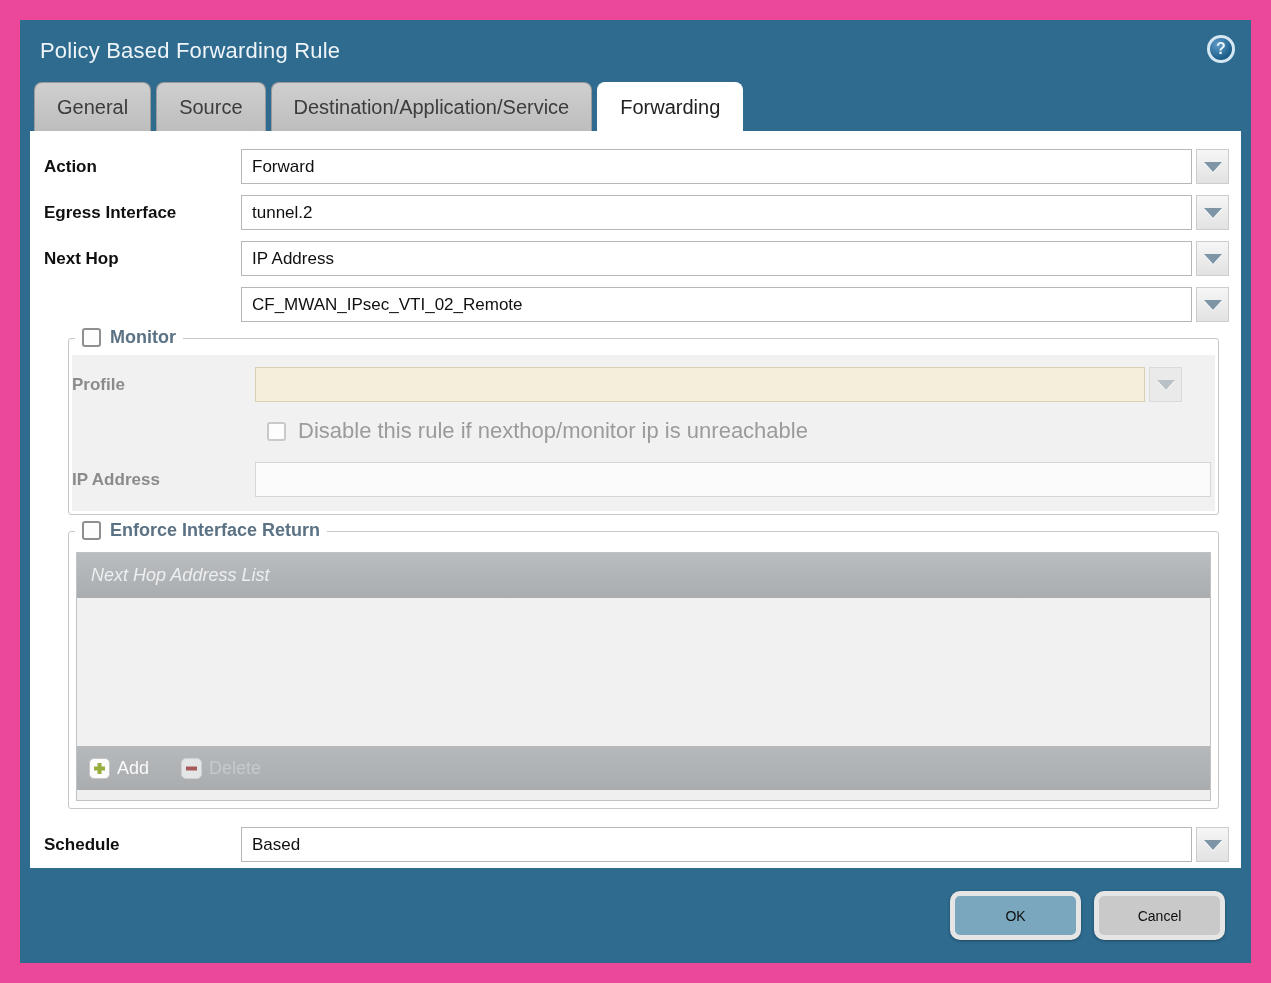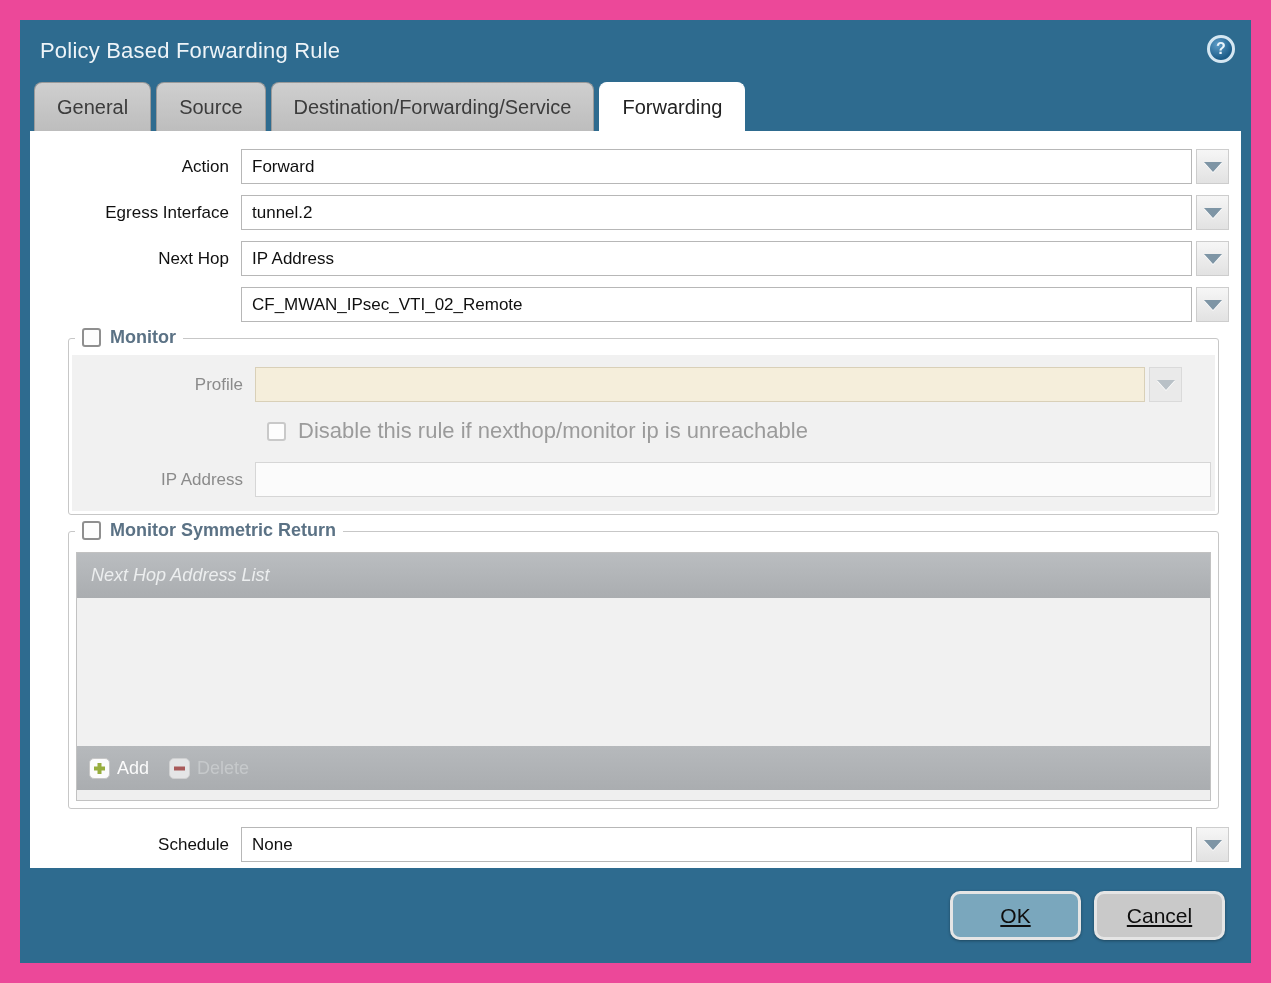--- a/index.html
+++ b/index.html
@@ -21,21 +21,21 @@
   .tabbar { display:flex; align-items:flex-end; gap:5px; padding-left:14px; flex:0 0 auto; }
   .tab { height:49px; padding:0 22px; display:flex; align-items:center;
     background:linear-gradient(#cfcfcf,#bdbdbd); color:#3c3c3c; font-size:20px;
     border:1px solid #9a9a9a; border-bottom:none; border-radius:8px 8px 0 0; cursor:pointer; }
   .tab.active { background:#ffffff; color:#222; border-color:#ffffff; font-weight:400; z-index:2; }
 
   
   .content { background:#ffffff; margin:0 10px; flex:1 1 auto; padding:18px 12px 0 14px; overflow:hidden; }
 
   .form-row { display:flex; align-items:center; margin-bottom:11px; }
-  .form-label { width:197px; flex:0 0 auto; text-align:right; padding-right:12px; font-size:17px; color:#101010; }
+  .form-label { width:197px; flex:0 0 auto; padding-right:12px; font-size:17px; color:#101010;font-weight:bold; }
   .form-label.dim { color:#8b8b8b; }
 
   .combo { flex:1 1 auto; display:flex; gap:4px; }
   .combo-input { flex:1 1 auto; height:35px; border:1px solid #b7b7b7; background:#fff;
     display:flex; align-items:center; padding:0 10px; font-size:17px; color:#101010; }
   .combo-btn { flex:0 0 auto; width:33px; height:35px; background:linear-gradient(#f6f6f6,#e2e2e2);
     border:1px solid #cdcdcd; display:flex; align-items:center; justify-content:center; cursor:pointer; }
   .tri { width:0; height:0; border-left:9px solid transparent; border-right:9px solid transparent;
     border-top:10px solid #7e95a5; filter:drop-shadow(0 1px 0 #ffffff); }
   .combo-btn.disabled { background:#eaeaea; border-color:#dadada; cursor:default; }
@@ -56,36 +56,36 @@
   .check-row { display:flex; align-items:center; gap:12px; margin:16px 0 18px 195px; }
   .check-row .check-label { color:#9b9b9b; font-size:22px; }
   .ip-row { margin-bottom:0; }
   .ip-row .plain-input { flex:1 1 auto; height:35px; border:1px solid #d6d6d6; background:#fbfbfb; margin-right:4px; }
 
   
   .nh-table { margin:4px; border:1px solid #c2c2c2; }
   .nh-header { height:45px; background:linear-gradient(#babdc0,#aaadb0); color:#eceeef; font-size:18px;
     display:flex; align-items:center; padding-left:14px;font-style:italic; }
   .nh-body { height:148px; background:#f1f1f1; }
-  .nh-footer { height:44px; background:linear-gradient(#b6b9bc,#aaadb0); display:flex; align-items:center; gap:20px; padding-left:12px; }
+  .nh-footer { height:44px; background:linear-gradient(#b6b9bc,#aaadb0); display:flex; align-items:center; gap:32px; padding-left:12px; }
   .nh-strip { height:10px; background:#efefef; }
   .tbl-btn { display:flex; align-items:center; gap:7px; cursor:pointer; background:none; border:none; font-size:18px; }
   .tbl-btn .lbl-add { color:#fbfbfb; }
   .tbl-btn.disabled { cursor:default; }
   .tbl-btn .lbl-del { color:#c6c9cb; }
   .mini-icon { width:21px; height:21px; border-radius:5px; background:#fcfcfc; border:1px solid #c7c7c7;
     display:flex; align-items:center; justify-content:center; }
   .mini-icon.faded { background:#e4e5e6; border-color:#cfd0d1; }
 
   .schedule-row { margin-top:18px; }
 
   
   .footer { flex:0 0 95px; display:flex; align-items:center; justify-content:flex-end; gap:13px; padding-right:26px; }
-  .btn { width:131px; height:49px; border-radius:10px; border:3px solid #e5e5e5; font-size:21px;
-    font-family:"Liberation Sans",sans-serif; color:#0e0e0e; cursor:pointer; box-shadow:0 1px 3px rgba(0,0,0,0.35);text-decoration:underline; }
+  .btn { width:131px; height:49px; border-radius:10px; border:5px solid #e5e5e5; font-size:14px;
+    font-family:"Liberation Sans",sans-serif; color:#0e0e0e; cursor:pointer; box-shadow:0 1px 3px rgba(0,0,0,0.35); }
   .btn-ok { background:#7aa7bd; }
   .btn-cancel { background:#c9c9c9; }
 </style>
 </head>
 <body>
 
 <div class="screen">
   <div class="dialog">
 
     <div class="titlebar">
@@ -96,21 +96,21 @@
     </div>
 
     <div class="tabbar">
       <div class="tab">
         <span>General</span>
       </div>
       <div class="tab">
         <span>Source</span>
       </div>
       <div class="tab">
-        <span>Destination/Forwarding/Service</span>
+        <span>Destination/Application/Service</span>
       </div>
       <div class="tab active">
         <span>Forwarding</span>
       </div>
     </div>
 
     <div class="content">
 
       <div class="form-row">
         <div class="form-label">Action</div>
@@ -179,21 +179,21 @@
             <div class="form-label dim">IP Address</div>
             <div class="plain-input"></div>
           </div>
 
         </div>
       </div>
 
       <div class="fieldset">
         <div class="fieldset-legend">
           <div class="checkbox"></div>
-          <span class="legend-text">Monitor Symmetric Return</span>
+          <span class="legend-text">Enforce Interface Return</span>
         </div>
 
         <div class="nh-table">
           <div class="nh-header">
             <span>Next Hop Address List</span>
           </div>
           <div class="nh-body"></div>
           <div class="nh-footer">
             <button class="tbl-btn">
               <span class="mini-icon">
@@ -212,21 +212,21 @@
               <span class="lbl-del">Delete</span>
             </button>
           </div>
           <div class="nh-strip"></div>
         </div>
       </div>
 
       <div class="form-row schedule-row">
         <div class="form-label">Schedule</div>
         <div class="combo">
-          <div class="combo-input">None</div>
+          <div class="combo-input">Based</div>
           <div class="combo-btn">
             <div class="tri"></div>
           </div>
         </div>
       </div>
 
     </div>
 
     <div class="footer">
       <button class="btn btn-ok">OK</button>

